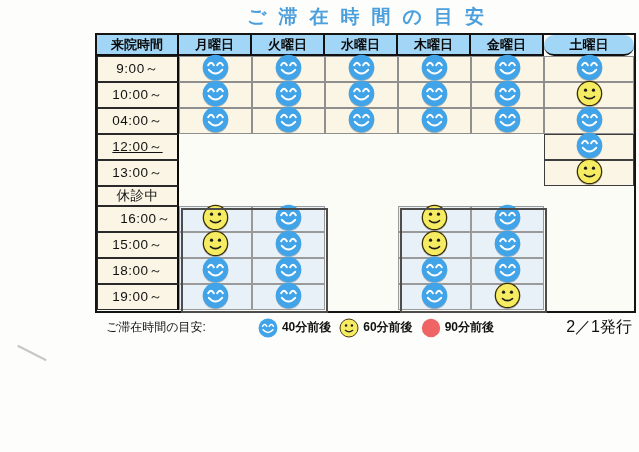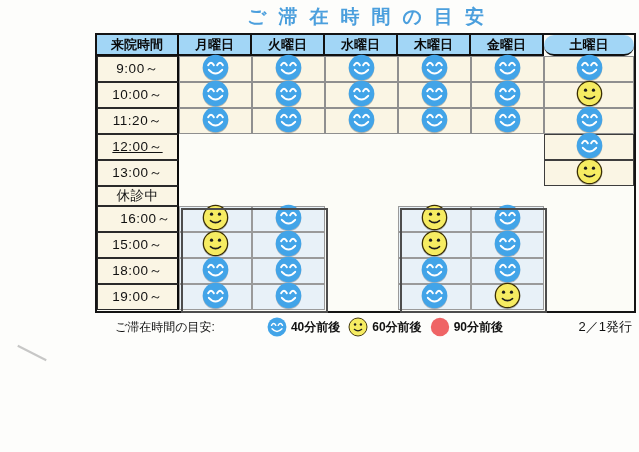--- a/index.html
+++ b/index.html
@@ -44,26 +44,26 @@
   .cell svg { display:block; margin-top:-3px; filter:drop-shadow(0.5px 1px 0.5px rgba(0,0,0,0.25)); }
   .group-outline {
     position:absolute; border:2px solid #4d4d4d; box-sizing:border-box; pointer-events:none;
   }
   .group-outline.left  { left:84px;  top:173px; width:147px; height:105px; }
   .group-outline.right { left:303px; top:173px; width:147px; height:105px; }
   .legend {
     position:absolute; left:95px; top:317px; width:541px;
     display:flex; align-items:center; font-size:12px;
   }
-  .legend-label { margin-left:20px; white-space:nowrap; }
+  .legend-label { margin-left:11px; white-space:nowrap; }
   .legend-items { display:flex; align-items:center; margin-left:52px; }
   .legend-item { display:flex; align-items:center; margin-right:8px; }
   .legend-item .icn { display:flex; margin-right:4px; }
   .legend-item .lab { font-weight:600; white-space:nowrap; }
-  .footer-note { margin-left:auto; margin-right:4px; font-size:13px; white-space:nowrap; }
+  .footer-note { margin-left:auto; margin-right:4px; font-size:16px; white-space:nowrap; }
   .artifact {
     position:absolute; left:16px; top:352px; width:32px; height:2px;
     background:#9a9a9a; opacity:0.55; transform:rotate(27deg);
   }
 </style>
 </head>
 <body>
 
 <div class="sheet">
 
@@ -193,21 +193,21 @@
         <div class="cell cream" style="grid-area: 3 / 7;">
           <span>
             <svg width="27" height="27" viewBox="0 0 30 30">
     <circle cx="15" cy="15" r="13.5" fill="#f6ec62" stroke="#3a2e05" stroke-width="1.4"></circle>
     <circle cx="10.6" cy="11.3" r="1.8" fill="#1d1d1d"></circle>
     <circle cx="19.4" cy="11.3" r="1.8" fill="#1d1d1d"></circle>
     <path d="M9.4 18.4 Q15 23 20.6 18.4" fill="none" stroke="#1d1d1d" stroke-width="1.7" stroke-linecap="round"></path>
             </svg>
           </span>
         </div>
-        <div class="cell time" style="grid-area: 4 / 1;">11:20～</div>
+        <div class="cell time" style="grid-area: 4 / 1;">04:00～</div>
         <div class="cell cream" style="grid-area: 4 / 2;">
           <span>
             <svg width="27" height="27" viewBox="0 0 30 30">
     <circle cx="15" cy="15" r="14.2" fill="#42a4e8"></circle>
     <path d="M6.8 12.4 Q10 7 13.2 12.4" fill="none" stroke="#fff" stroke-width="2.2" stroke-linecap="round"></path>
     <path d="M16.8 12.4 Q20 7 23.2 12.4" fill="none" stroke="#fff" stroke-width="2.2" stroke-linecap="round"></path>
     <path d="M7.6 17.6 Q15 25.8 22.4 17.6" fill="none" stroke="#fff" stroke-width="2.2" stroke-linecap="round"></path>
             </svg>
           </span>
         </div>

